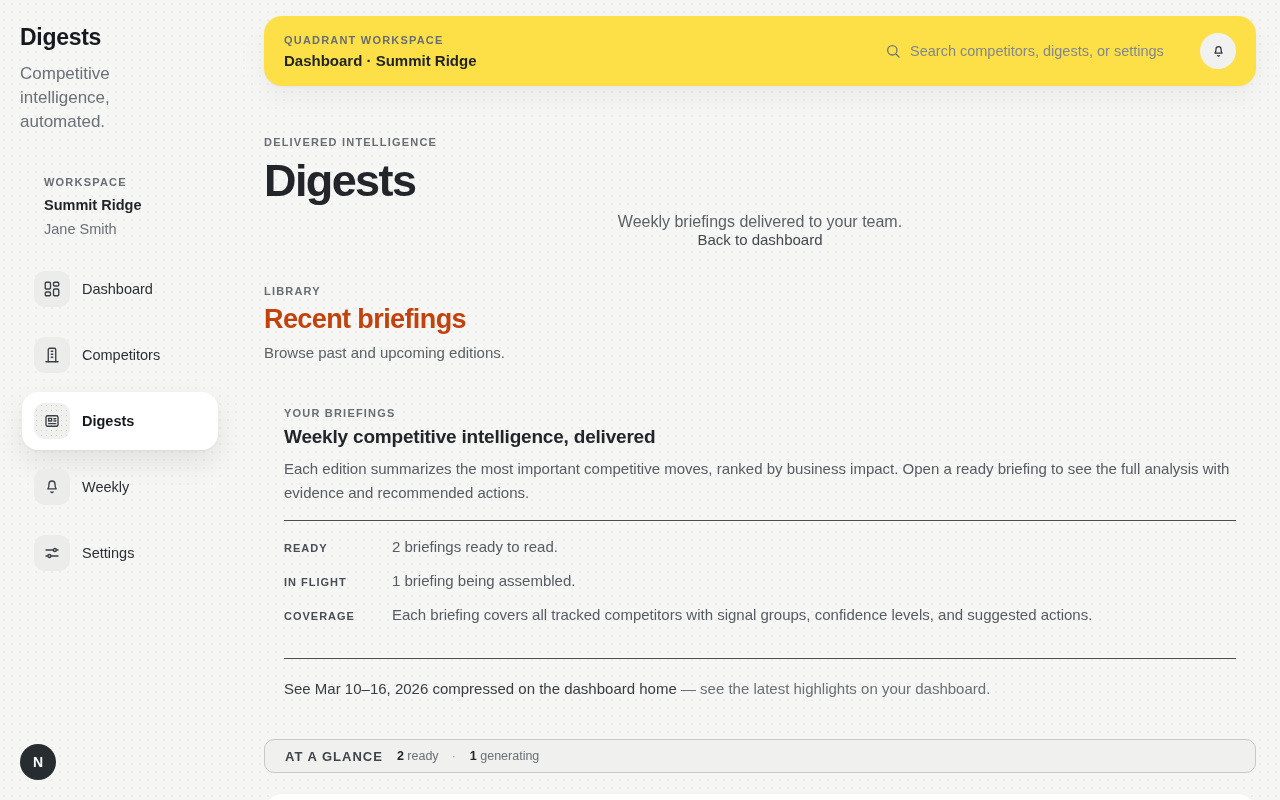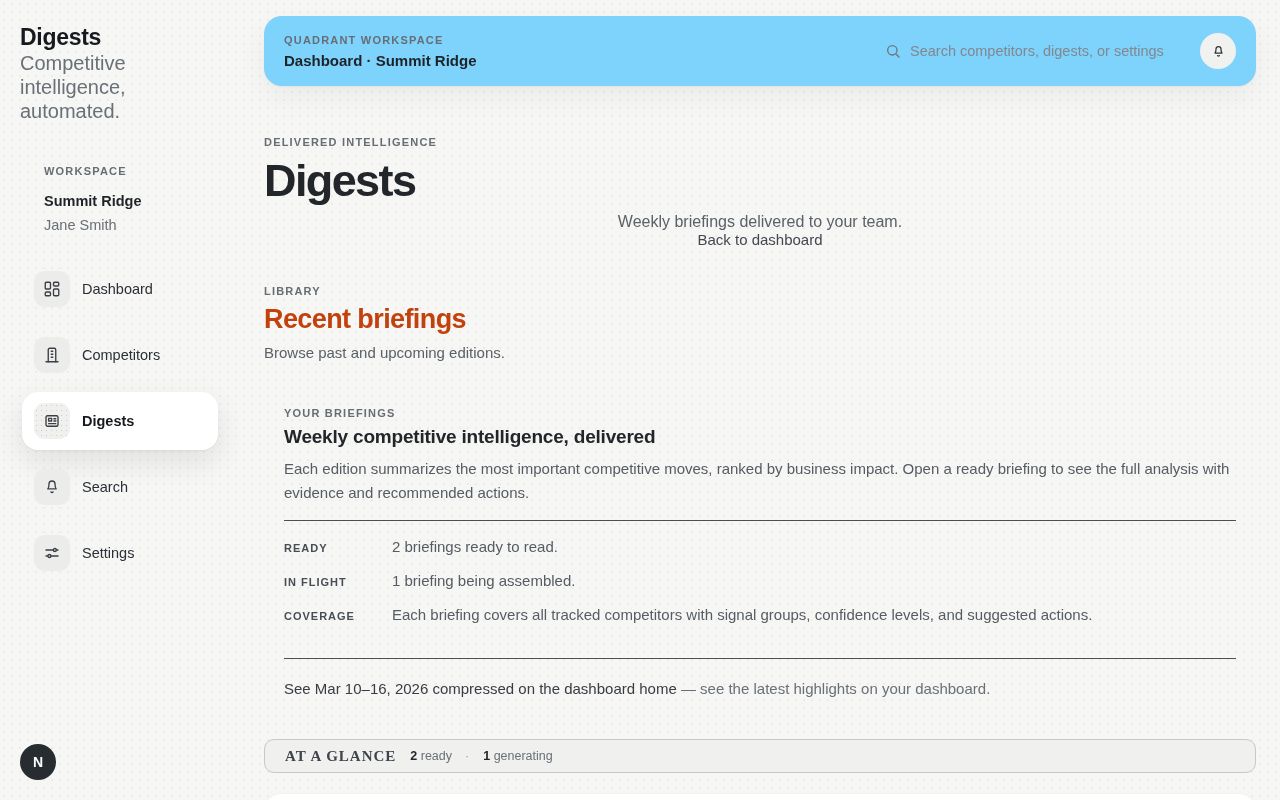--- a/index.html
+++ b/index.html
@@ -10,43 +10,43 @@
     color:#22262b;
     background-color:#f6f6f4;
     background-image:radial-gradient(rgba(50,50,45,0.05) 1px, transparent 1.2px);
     background-size:8px 8px;
   }
   .eyebrow { font-size:11px; font-weight:700; letter-spacing:1.2px; color:#676d74; }
 
   
   .sidebar { position:absolute; left:0; top:0; width:240px; height:800px; padding:24px 20px; }
   .brand-name { font-size:23px; font-weight:700; letter-spacing:-0.3px; color:#16191d; }
-  .brand-tagline { width:176px; font-size:20px; line-height:24px; color:#6a7077; }
+  .brand-tagline { margin-top:11px; width:176px; font-size:17px; line-height:24px; color:#6a7077; }
   .workspace { margin-top:42px; padding-left:24px; }
-  .ws-name { margin-top:16px; font-size:14.5px; font-weight:700; color:#1f2327; }
+  .ws-name { margin-top:9px; font-size:14.5px; font-weight:700; color:#1f2327; }
   .ws-owner { margin-top:8px; font-size:14.5px; color:#6a7077; }
   .nav { position:absolute; left:22px; top:260px; width:196px; }
   .nav-item { height:58px; margin-bottom:8px; border-radius:16px; display:flex; align-items:center; gap:12px; padding:0 12px; cursor:pointer; }
   .nav-item.active { background:#ffffff; box-shadow:0 12px 28px rgba(20,22,25,0.09), 0 1px 2px rgba(20,22,25,0.05); }
   .icon-chip { flex:0 0 36px; width:36px; height:36px; border-radius:11px; background:#ececea; display:flex; align-items:center; justify-content:center; color:#3a3f45; }
   .nav-item.active .icon-chip {
     background-color:#f0f0ee;
     background-image:radial-gradient(rgba(40,42,45,0.18) 0.9px, transparent 1px);
     background-size:5px 5px;
   }
   .nav-label { font-size:14.5px; font-weight:500; color:#2b3036; }
   .nav-item.active .nav-label { font-weight:700; color:#16191d; }
   .avatar { position:absolute; left:20px; bottom:20px; width:36px; height:36px; border-radius:50%;
     background:#272c31; color:#fff; font-size:14px; font-weight:600;
     display:flex; align-items:center; justify-content:center; cursor:pointer; }
 
   
   .main { position:absolute; left:264px; top:0; width:992px; }
 
-  .topbar { margin-top:16px; height:70px; background:#7dd3fc; border-radius:18px;
+  .topbar { margin-top:16px; height:70px; background:#fde047; border-radius:18px;
     box-shadow:0 1px 2px rgba(0,0,0,0.04), 0 10px 26px rgba(0,0,0,0.05);
     display:flex; align-items:center; padding:0 20px; }
   .tb-breadcrumb { margin-top:6px; font-size:15px; font-weight:600; color:#1f2327; }
   .tb-right { margin-left:auto; display:flex; align-items:center; gap:12px; }
   .searchbox { display:flex; align-items:center; gap:9px; color:#6f747b; }
   .searchbox input { border:none; outline:none; background:transparent; font-family:"Liberation Sans",sans-serif;
     font-size:14.5px; color:#1f2327; width:278px; }
   .searchbox input::placeholder { color:#82878e; opacity:1; }
   .bell-btn { width:36px; height:36px; border-radius:50%; border:none; background:#f1f1ef; color:#2f343a;
     display:flex; align-items:center; justify-content:center; cursor:pointer; }
@@ -67,21 +67,21 @@
   .rule { margin-top:15px; border:none; border-top:1px solid #4a4f55; }
   .stats { padding:8px 0 12px; }
   .stat-row { display:grid; grid-template-columns:108px 1fr; align-items:baseline; padding:9px 0 8px; }
   .stat-label { font-size:11px; font-weight:700; letter-spacing:1px; color:#474d54; }
   .stat-value { font-size:15px; color:#565c63; }
   .footnote { margin-top:21px; font-size:15px; color:#6a7077; }
   .footnote .fn-strong { color:#383d43; font-weight:500; }
 
   .glance { margin-top:42px; height:34px; border:1px solid #c7c9c5; border-radius:10px; background:#f0f0ee;
     display:flex; align-items:center; padding:0 20px; }
-  .glance-label { font-size:15px; font-weight:700; letter-spacing:1px; color:#3f444a;font-family:Liberation Serif, serif; }
+  .glance-label { font-size:13px; font-weight:700; letter-spacing:1px; color:#3f444a; }
   .glance-item { margin-left:14px; font-size:12.5px; color:#6a7077; }
   .glance-item b { color:#24282d; font-weight:700; }
   .glance-sep { margin-left:13px; color:#9aa0a6; font-size:12.5px; }
 
   .bottom-card { margin-top:21px; height:40px; background:#ffffff; border-radius:18px 18px 0 0;
     box-shadow:0 -1px 2px rgba(0,0,0,0.02); }
 
   svg { display:block; }
 </style>
 </head>
@@ -133,21 +133,21 @@
       </span>
       <span class="nav-label">Digests</span>
     </div>
     <div class="nav-item">
       <span class="icon-chip">
         <svg width="18" height="18" viewBox="0 0 24 24" fill="none" stroke="currentColor" stroke-width="1.8" stroke-linecap="round" stroke-linejoin="round">
           <path d="M8 8a4 4 0 0 1 8 0c0 5 1.6 6.5 1.6 6.5H6.4S8 13 8 8"></path>
           <path d="M10.6 18.5a1.6 1.6 0 0 0 2.8 0"></path>
         </svg>
       </span>
-      <span class="nav-label">Search</span>
+      <span class="nav-label">Weekly</span>
     </div>
     <div class="nav-item">
       <span class="icon-chip">
         <svg width="18" height="18" viewBox="0 0 24 24" fill="none" stroke="currentColor" stroke-width="1.8" stroke-linecap="round" stroke-linejoin="round">
           <path d="M4 8h9"></path>
             <path d="M18.5 8H20"></path>
             <circle cx="15.8" cy="8" r="2"></circle>
           <path d="M4 16h2"></path>
             <path d="M11 16h9"></path>
             <circle cx="8.5" cy="16" r="2"></circle>

